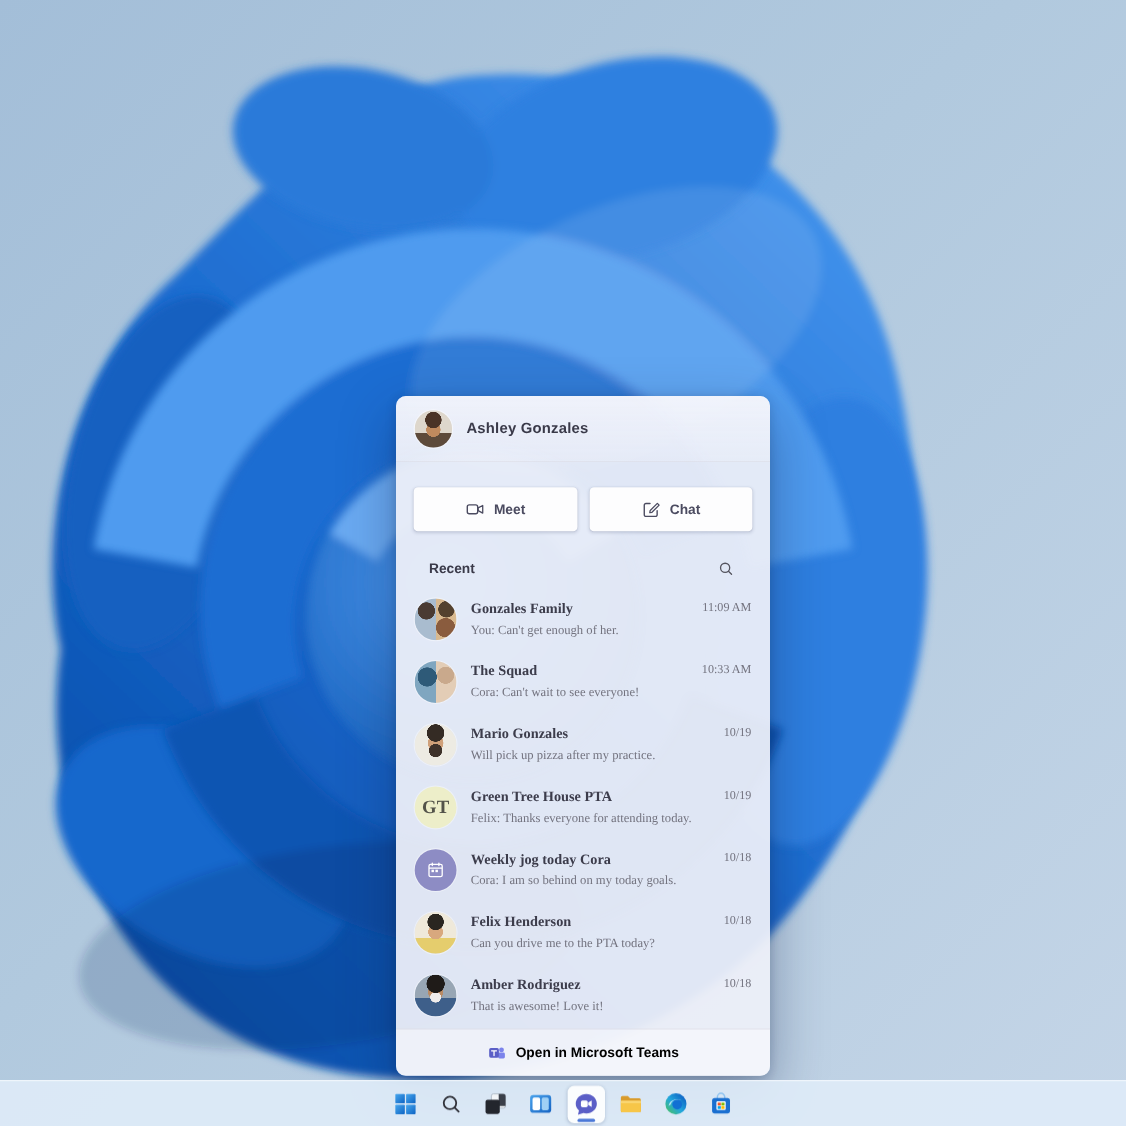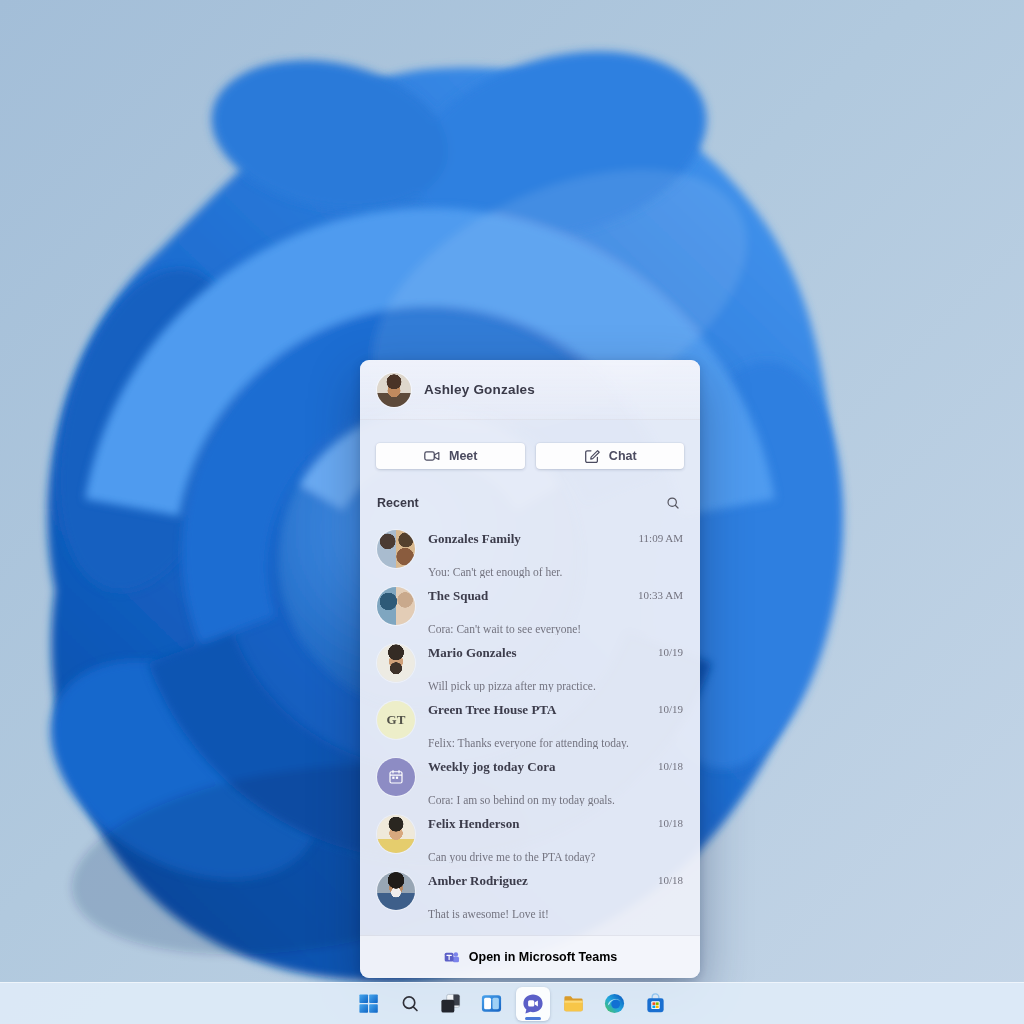--- a/index.html
+++ b/index.html
@@ -32,50 +32,50 @@
     background:
       radial-gradient(circle at 50% 26%, #4a3326 0 24%, rgba(0,0,0,0) 25%),
       radial-gradient(circle at 50% 52%, #c08a5e 0 26%, rgba(0,0,0,0) 27%),
       linear-gradient(180deg, #ded7cc 0 60%, #5d4a3a 60% 100%);
     box-shadow: 0 0 0 1px rgba(255,255,255,0.5);
   }
   .header-name { font-size: 13.5px; font-weight: bold; color: #3a3a49; letter-spacing: .2px; }
 
   .action-row { display: flex; gap: 11px; padding: 23px 16px 11px; }
   .action-btn {
-    flex: 1; height: 26px; border: none; border-radius: 4px; cursor: pointer;
+    flex: 1; height: 40px; border: none; border-radius: 4px; cursor: pointer;
     background: #fdfdfe; color: #4b4b60; font-size: 12.5px; font-weight: bold;
     font-family: inherit;
     display: flex; align-items: center; justify-content: center; gap: 8px;
     box-shadow: 0 1px 3px rgba(40,50,90,0.18), 0 0 0 0.5px rgba(120,130,160,0.12);
   }
   .action-btn svg { flex: 0 0 auto; }
 
   .recent-row {
     display: flex; align-items: center; justify-content: space-between;
-    padding: 13px 17px 7px;
+    padding: 13px 30px 7px;
   }
   .recent-title { font-size: 12.5px; font-weight: bold; color: #3a3a49; }
   .search-btn { background: none; border: none; cursor: pointer; padding: 2px; display: flex; }
 
   .conv-list { flex: 1; overflow: hidden; padding-top: 2px; }
   .conv-row {
     display: flex; align-items: flex-start; gap: 13px;
     padding: 8px 17px; height: 57px; cursor: pointer; font-family: Liberation Serif, serif;
   }
   .conv-avatar {
     width: 38px; height: 38px; border-radius: 50%; flex: 0 0 38px;
     display: flex; align-items: center; justify-content: center;
-    font-size: 13px; font-weight: bold;
+    font-size: 17px; font-weight: bold;
     box-shadow: 0 0 0 1px rgba(255,255,255,0.4);
     overflow: hidden;
   }
   .conv-texts { flex: 1; min-width: 0; padding-top: 1px; }
   .conv-name { font-size: 13px; font-weight: bold; color: #3c3c4b; white-space: nowrap; }
-  .conv-preview { font-size: 11.5px; color: #73737f; margin-top: 19px; white-space: nowrap; overflow: hidden; text-overflow: ellipsis; }
+  .conv-preview { font-size: 11.5px; color: #73737f; margin-top: 6px; white-space: nowrap; overflow: hidden; text-overflow: ellipsis; }
   .conv-time { font-size: 11px; color: #73737f; padding-top: 2px; flex: 0 0 auto; }
 
   .flyout-footer {
     flex: 0 0 43px; display: flex; align-items: center; justify-content: center; gap: 9px;
     border-top: 1px solid rgba(90,90,120,0.12);
     background: rgba(250,251,254,0.55); cursor: pointer;
   }
   .footer-label { font-size: 12.5px; color: #000000; font-weight: bold; }
 
   

